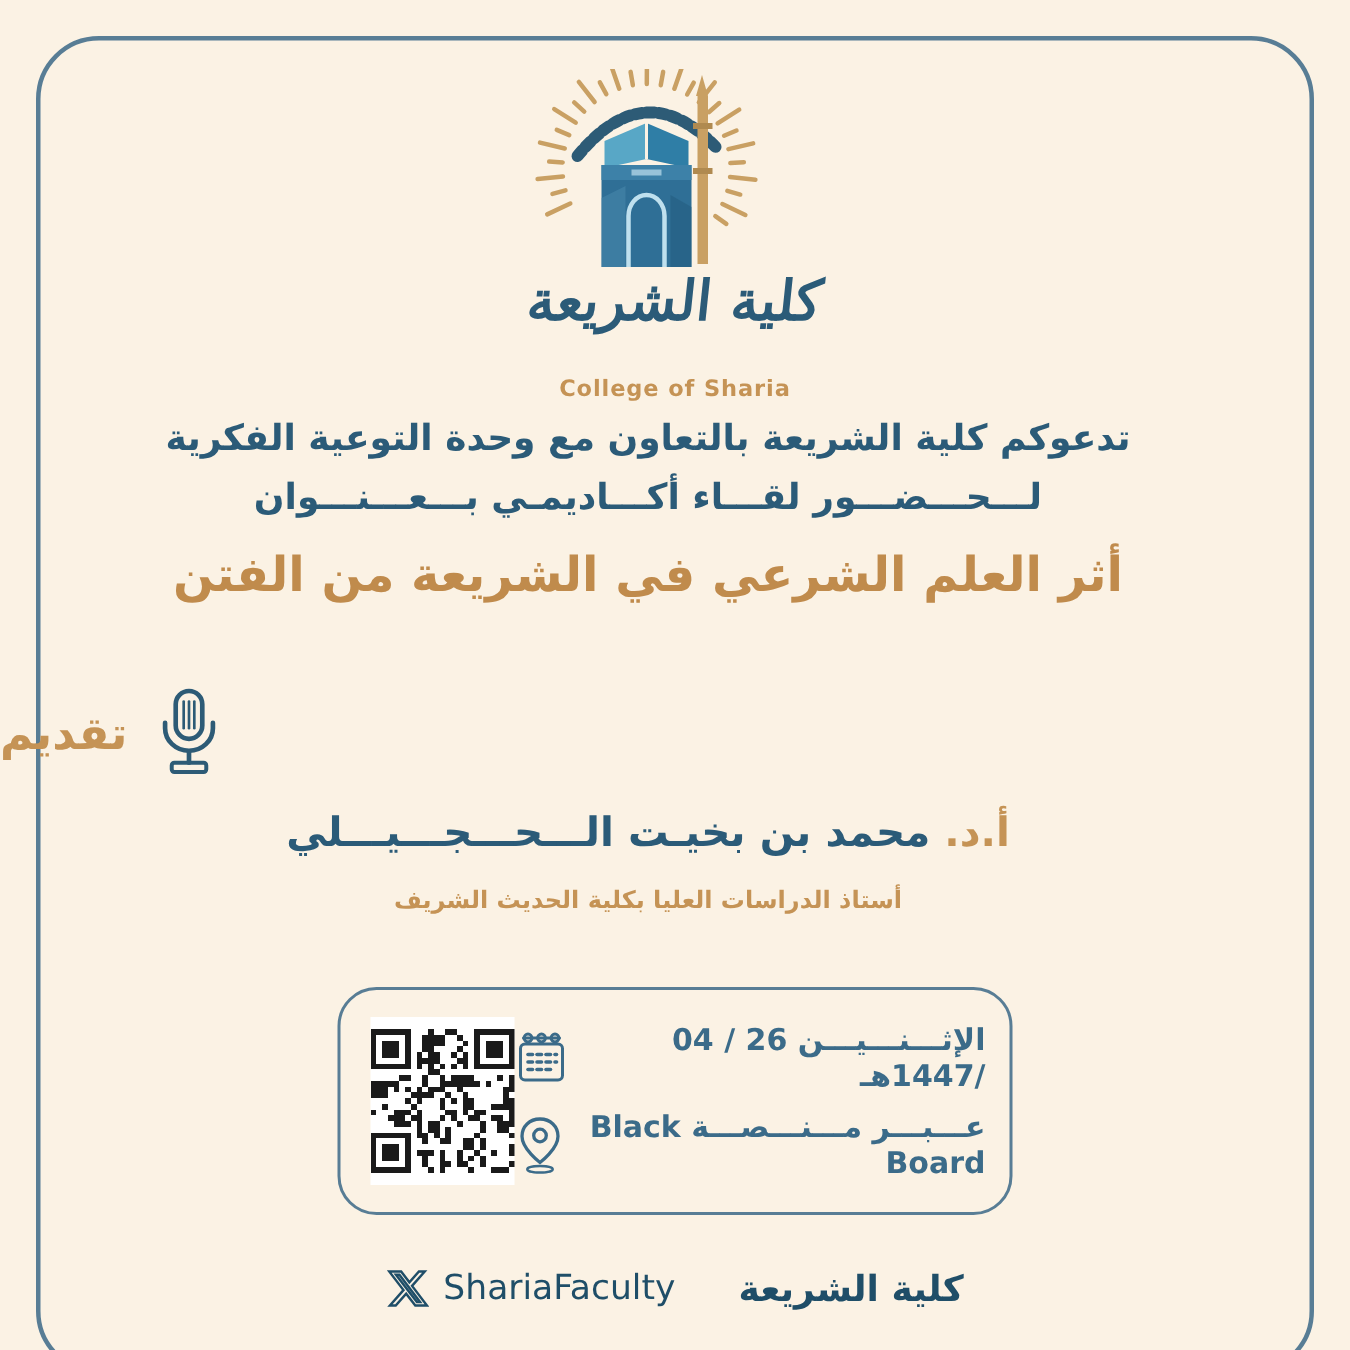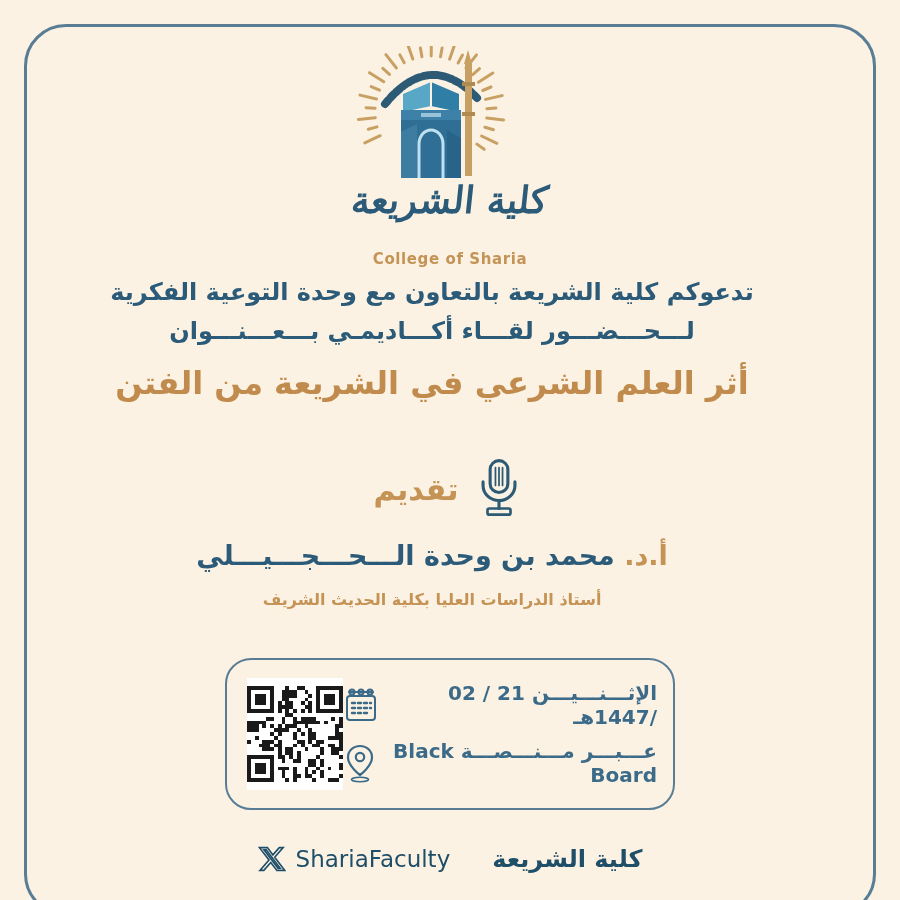--- a/index.html
+++ b/index.html
@@ -14,21 +14,21 @@
       color:var(--teal,#2b5b78);font-size:37px;font-weight:bold;direction:rtl;
       font-family:"DejaVu Serif","Liberation Serif",serif;transform:skewX(-6deg);}
   .logo-en{position:absolute;left:0;width:900px;top:226px;text-align:center;
       color:var(--gold,#c59355);font-size:15px;font-weight:bold;letter-spacing:.6px;margin-top:24px;}
   
   .inv1{top:278px;font-size:24px;font-weight:bold;color:var(--teal,#2b5b78);direction:rtl;}
   .inv2{top:317px;font-size:24px;font-weight:bold;color:var(--teal,#2b5b78);direction:rtl;}
   .title{top:364px;font-size:32px;font-weight:bold;color:var(--gold-dark,#c08b4c);direction:rtl;}
   
   .present-row{position:absolute;top:458px;left:0;width:900px;display:flex;
-      flex-direction:row-reverse;justify-content:center;align-items:center;gap:14px;}
+      flex-direction:row-reverse;justify-content:flex-end;align-items:center;gap:14px;}
   .present-label{color:var(--gold,#c59355);font-size:30px;font-weight:bold;}
   .name{top:540px;font-size:27px;font-weight:bold;direction:rtl;color:var(--teal,#2b5b78);}
   .name .prefix{color:var(--gold,#c59355);}
   .role{top:590px;font-size:16px;font-weight:bold;color:var(--gold,#c59355);direction:rtl;}
   
   .card{position:absolute;left:225px;top:658px;width:450px;height:152px;
       border:2px solid var(--frame,#587d95);border-radius:26px;box-sizing:border-box;
       display:flex;flex-direction:row-reverse;align-items:center;
       justify-content:space-between;padding:0 16px 0 20px;}
   .detail-col{display:flex;flex-direction:column;gap:10px;}
@@ -119,21 +119,21 @@
       <rect x="20" y="3" width="20" height="36" rx="10" stroke-width="3.5"></rect>
       <line x1="26" y1="11" x2="26" y2="31" stroke-width="2"></line>
       <line x1="30" y1="11" x2="30" y2="31" stroke-width="2"></line>
       <line x1="34" y1="11" x2="34" y2="31" stroke-width="2"></line>
       <path d="M12,27 v4 a18,17 0 0 0 36,0 v-4" stroke-width="3.5"></path>
       <line x1="30" y1="49" x2="30" y2="57" stroke-width="3.5"></line>
       <rect x="17" y="57" width="26" height="7" rx="2" stroke-width="3"></rect>
     </svg>
     <span class="present-label">تقديم</span>
   </div>
-  <div class="center name"><span class="prefix">أ.د.</span> <span>محمد بن وحدة الـــحـــجـــيـــلي</span></div>
+  <div class="center name"><span class="prefix">أ.د.</span> <span>محمد بن بخيـت الـــحـــجـــيـــلي</span></div>
   <div class="center role">أستاذ الدراسات العليا بكلية الحديث الشريف</div>
 
   <div class="card">
     <div class="detail-col">
       <div class="detail-row">
         <svg width="36" height="36" viewBox="0 0 36 36" fill="none" stroke="#3b6b89" stroke-width="2" stroke-linecap="round">
           <line x1="6" y1="5" x2="30" y2="5"></line>
           <circle cx="9" cy="5" r="2.6"></circle>
             <circle cx="18" cy="5" r="2.6"></circle>
             <circle cx="27" cy="5" r="2.6"></circle>
@@ -145,21 +145,21 @@
               <line x1="27" y1="16" x2="28" y2="16"></line>
             <line x1="9" y1="21" x2="12" y2="21"></line>
               <line x1="15" y1="21" x2="18" y2="21"></line>
               <line x1="21" y1="21" x2="24" y2="21"></line>
               <line x1="27" y1="21" x2="28" y2="21"></line>
             <line x1="9" y1="26" x2="12" y2="26"></line>
               <line x1="15" y1="26" x2="18" y2="26"></line>
               <line x1="21" y1="26" x2="24" y2="26"></line>
           </g>
         </svg>
-        <span>الإثـــنـــيـــن 21 / 02 /1447هـ</span>
+        <span>الإثـــنـــيـــن 26 / 04 /1447هـ</span>
       </div>
       <div class="detail-row">
         <svg width="34" height="40" viewBox="0 0 34 40" fill="none" stroke="#3b6b89" stroke-width="2.2" stroke-linecap="round">
           <path d="M17,3 C10,3 5,8 5,14.5 C5,23 17,32 17,32 C17,32 29,23 29,14.5 C29,8 24,3 17,3 Z"></path>
           <circle cx="17" cy="14" r="4.2"></circle>
           <ellipse cx="17" cy="36.5" rx="8.5" ry="2.2" stroke-width="1.6"></ellipse>
         </svg>
         <span>عـــبـــر مـــنـــصـــة Black Board</span>
       </div>
     </div>

